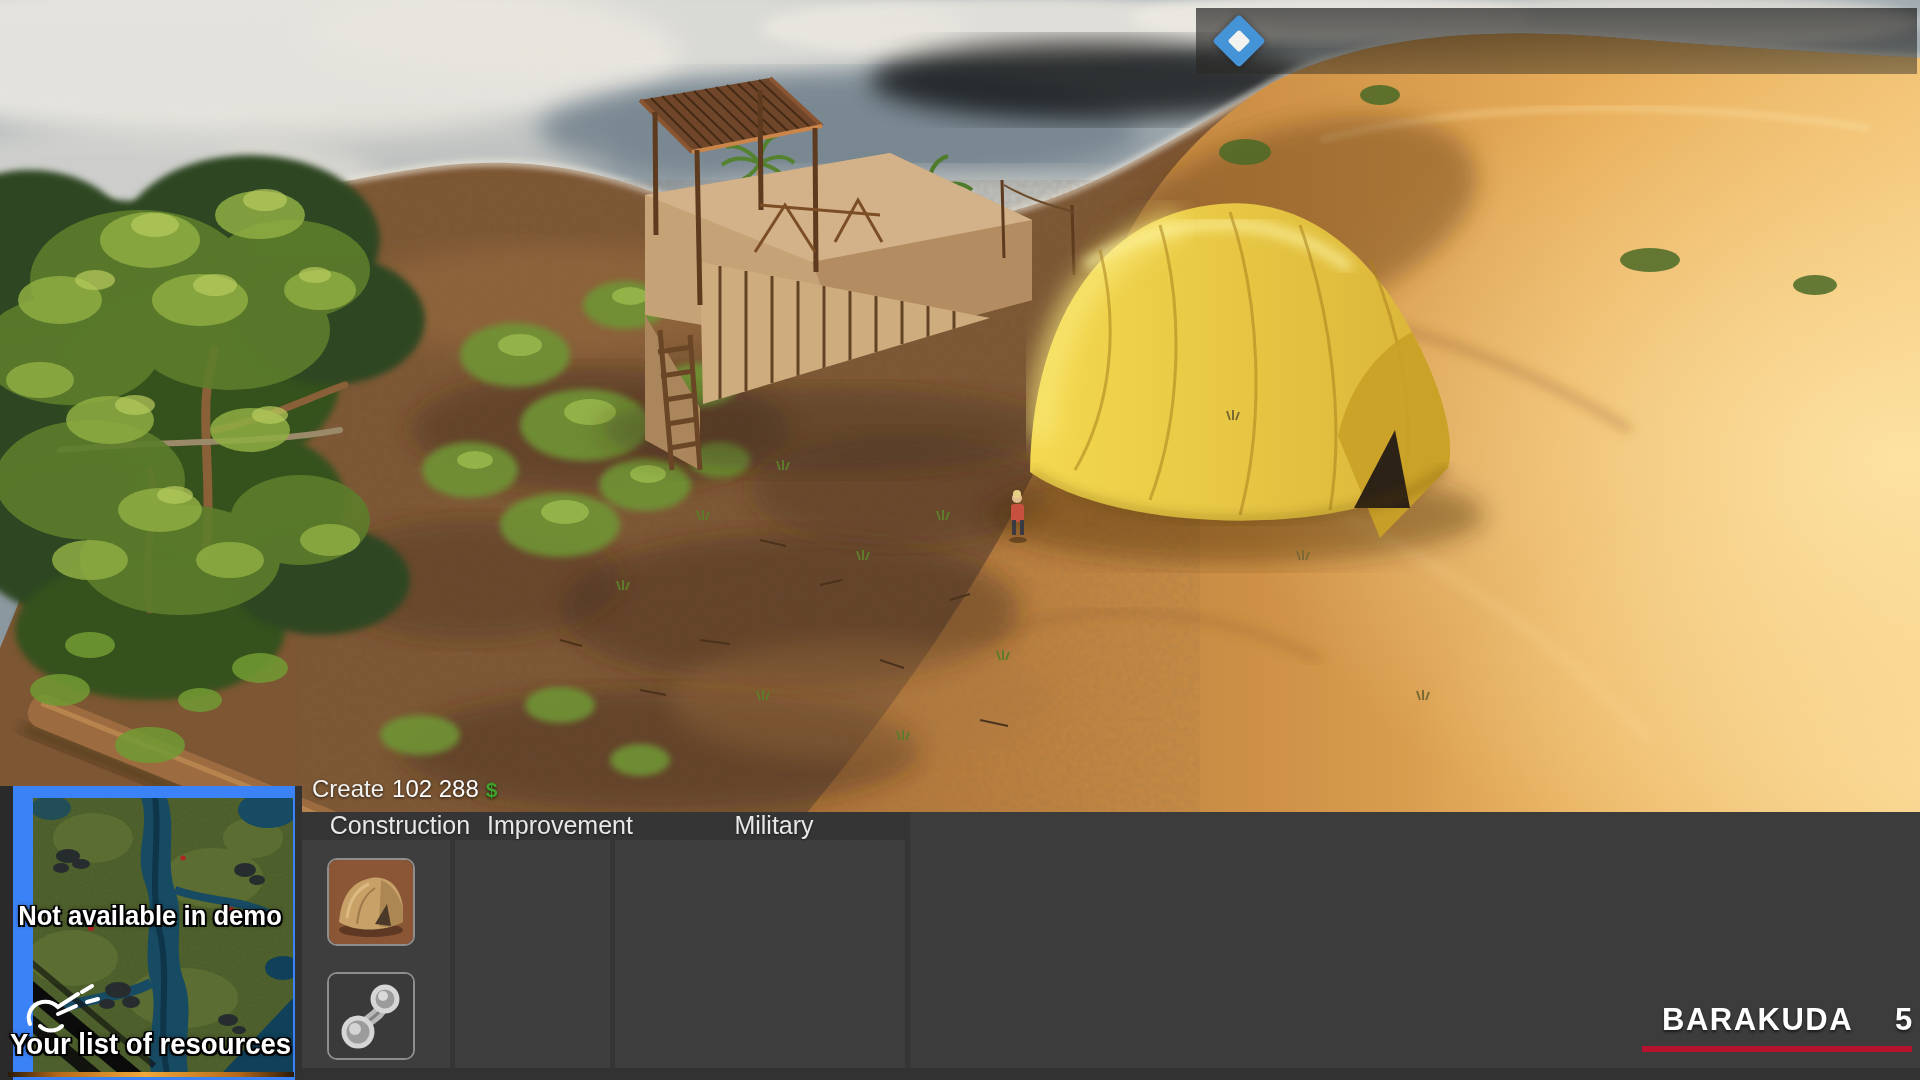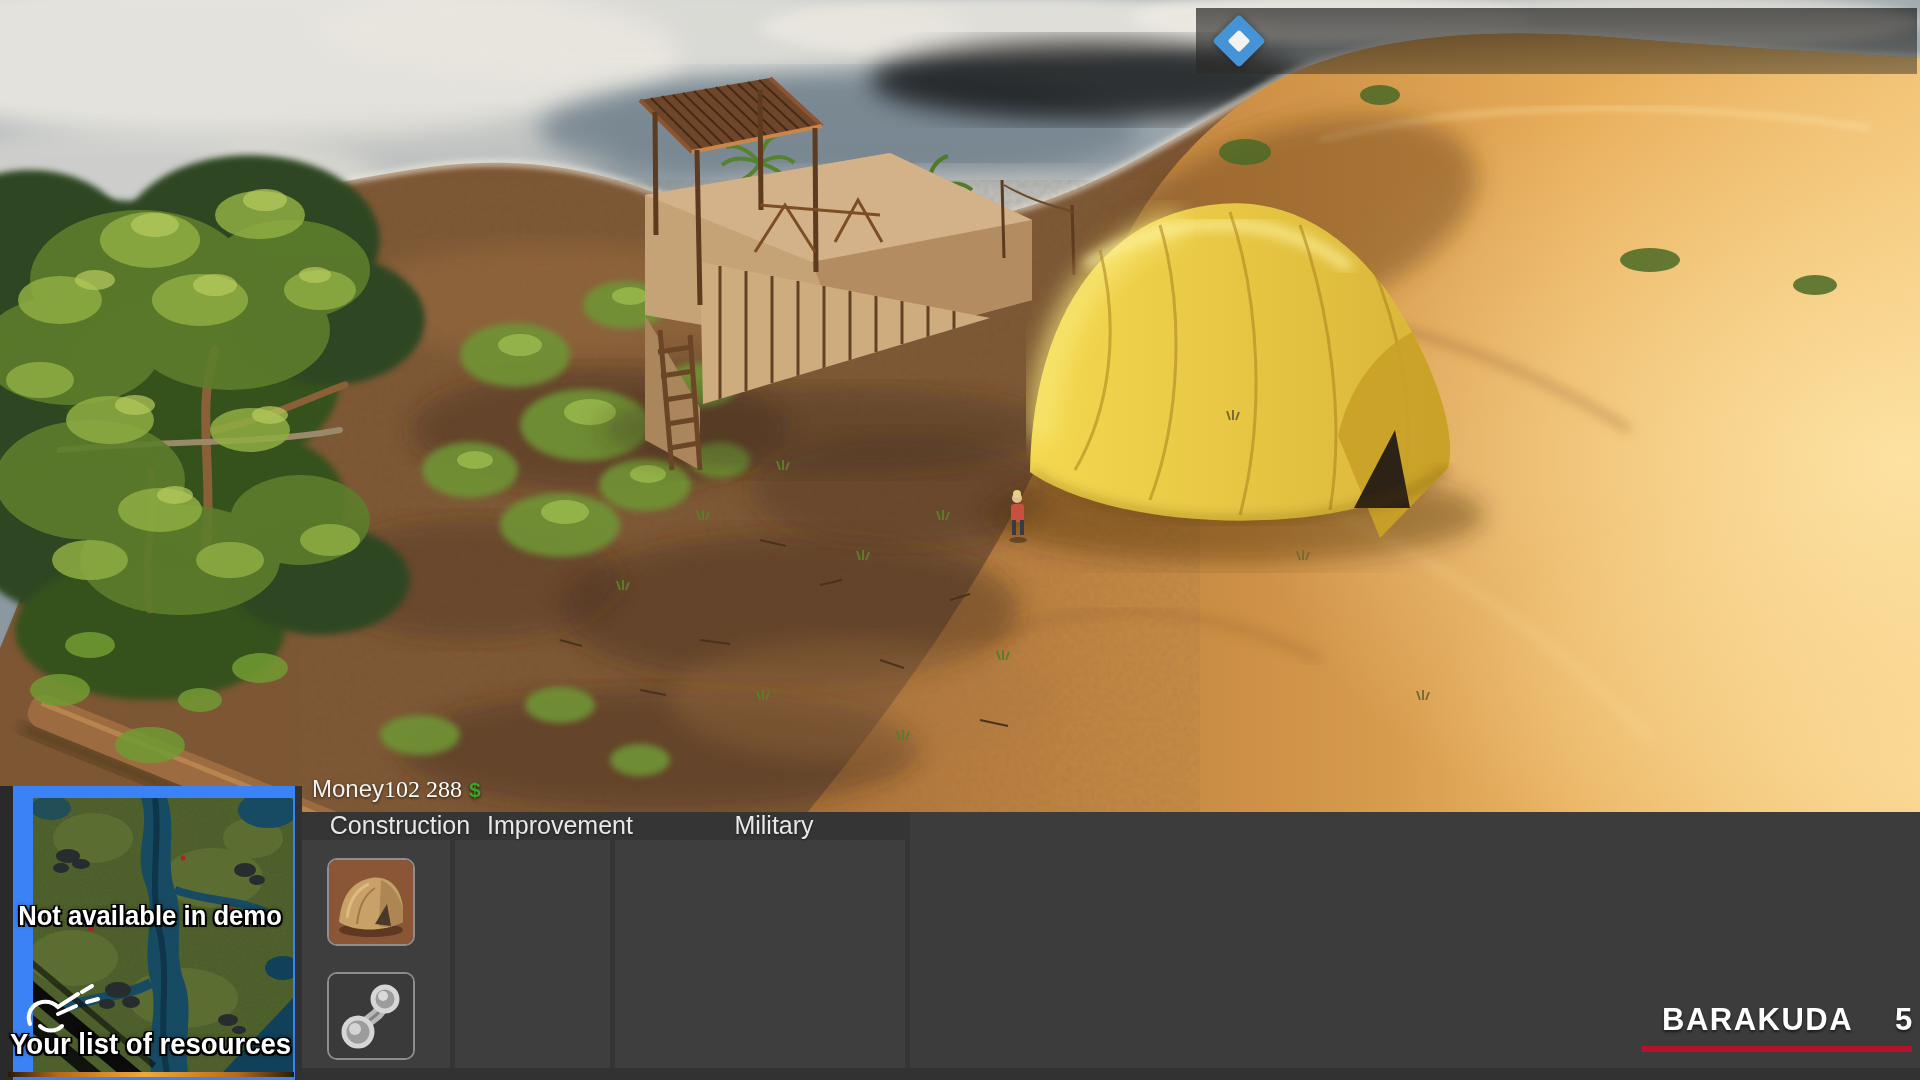--- a/index.html
+++ b/index.html
@@ -15,21 +15,21 @@
   .diamond{width:38px;height:38px;margin-left:24px;background:#4694d8;transform:rotate(45deg);
            border-radius:4px;position:relative;flex:0 0 auto;box-shadow:0 0 6px rgba(0,0,0,.4);}
   .diamond::after{content:"";position:absolute;left:11px;top:11px;width:16px;height:16px;
            background:#f2f2ee;border-radius:2px;}
   .banner-text{margin-left:30px;color:#e4e4e2;font-size:20px;font-weight:bold;
            text-shadow:0 2px 3px rgba(0,0,0,.8);letter-spacing:.2px;}
 
   
   .money{left:312px;top:775px;display:flex;align-items:baseline;
          color:#f2f2f0;font-size:24px;text-shadow:0 1px 3px rgba(0,0,0,.75);}
-  .money .val{margin-left:0;color:#fff;font-family:Liberation Serif, serif;}
+  .money .val{margin-left:8px;color:#fff;}
   .money .cur{margin-left:7px;font-size:21px;font-weight:bold;color:#3fa32a;}
 
   
   .panel{left:0;top:812px;width:1920px;height:268px;background:#3c3c3c;}
   .tabzone{position:absolute;left:295px;top:0;width:615px;height:268px;background:#353535;}
   .col{position:absolute;top:28px;height:228px;background:#3e3e3e;}
   .col1{left:7px;width:148px;}   
   .col2{left:160px;width:155px;}
   .col3{left:320px;width:290px;}
   .bottomstrip{position:absolute;left:0;top:256px;width:1920px;height:12px;background:#323232;}
@@ -383,21 +383,21 @@
       <path d="M1420,700 l-3,-9 M1423,700 l0,-10 M1426,700 l3,-8"></path>
     </g>
   </svg>
   </div>
 
   <div class="abs banner">
     <div class="diamond"></div>
   </div>
 
   <div class="abs money">
-    <span>Money</span>
+    <span>Create</span>
     <span class="val">102 288</span>
     <span class="cur">$</span>
   </div>
 
   <div class="abs panel">
     <div class="tabzone">
       <div class="col col1"></div>
       <div class="col col2"></div>
       <div class="col col3"></div>
     </div>

